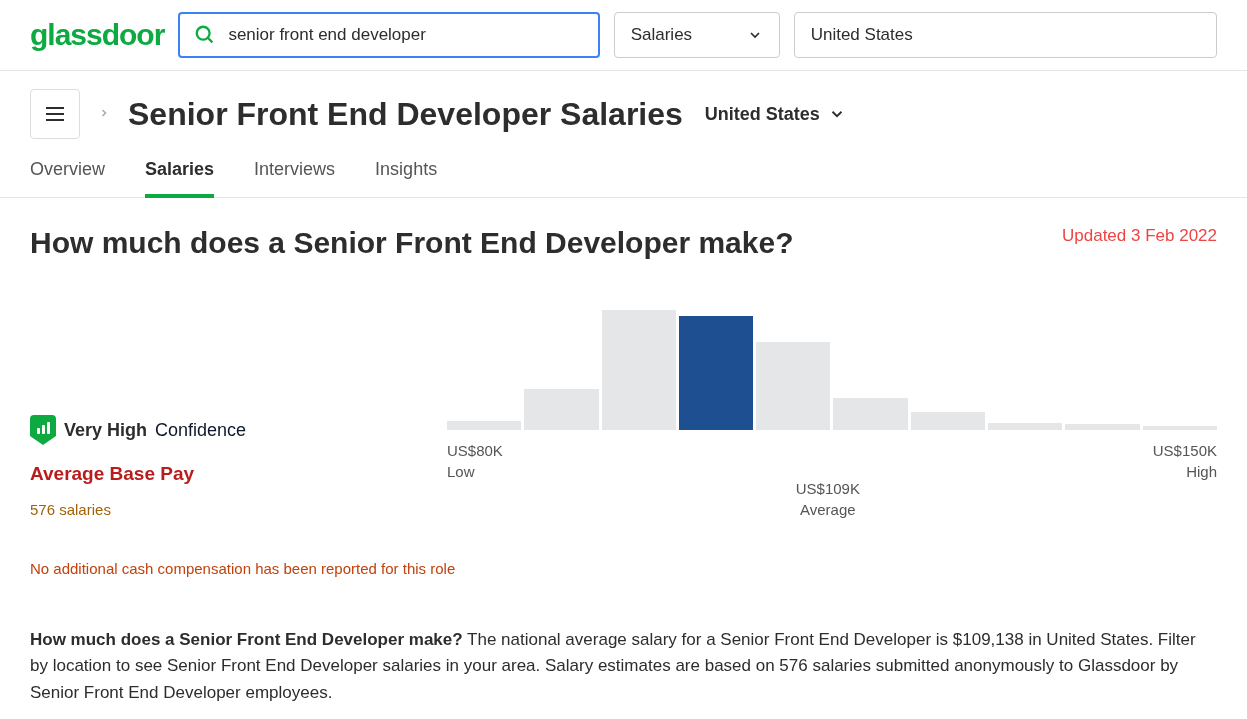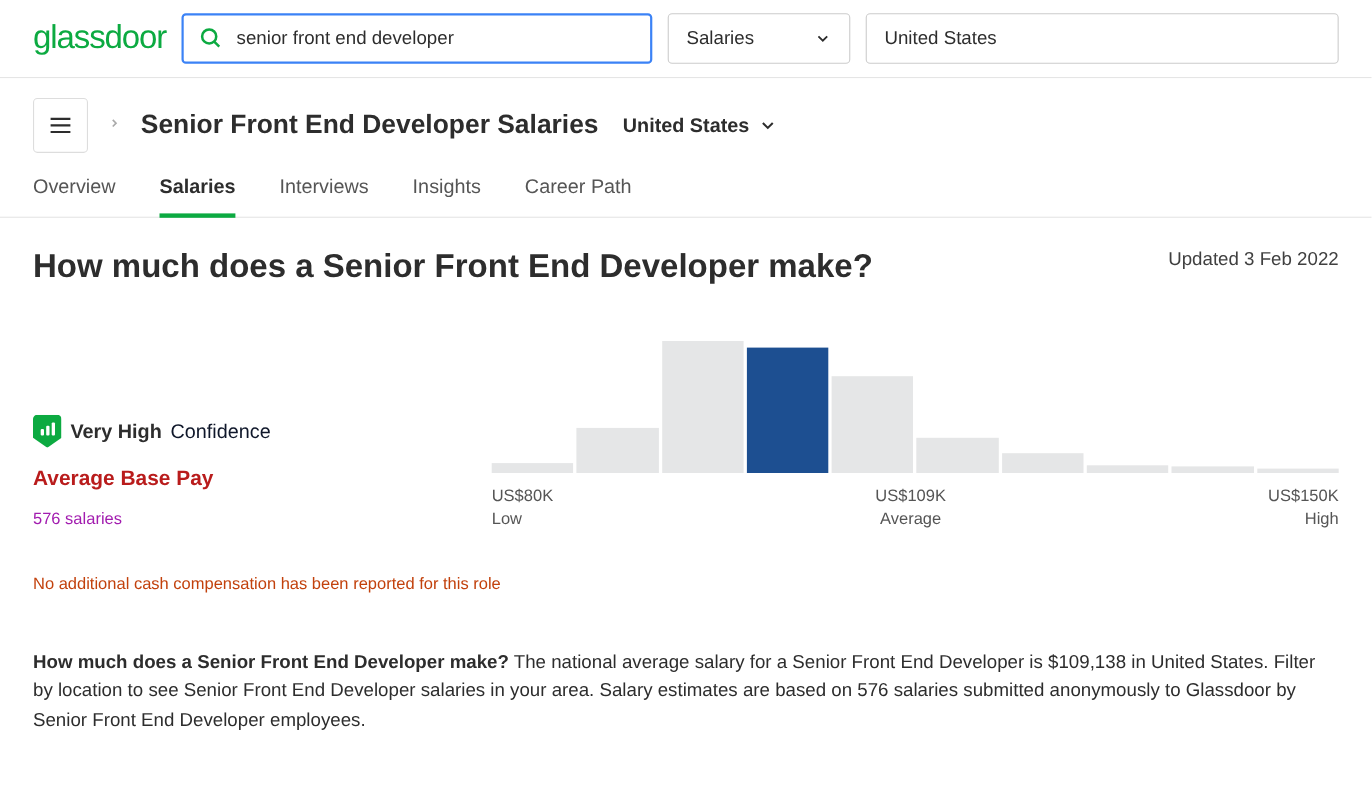--- a/index.html
+++ b/index.html
@@ -1,61 +1,61 @@
 <!DOCTYPE html>
 <html><head>
 <meta charset="utf-8">
 <style>
 * { margin: 0; padding: 0; box-sizing: border-box; }
 body { font-family: -apple-system, BlinkMacSystemFont, "Segoe UI", Helvetica, Arial, sans-serif; color: #2d2d2d; background: #fff; }
 
 .header { display: flex; align-items: center; padding: 12px 30px; gap: 14px; border-bottom: 1px solid #e5e5e5; }
-.logo { font-size: 30px; font-weight: 400; color: #0caa41; letter-spacing: -1px; }
+.logo { font-size: 30px; font-weight: 700; color: #0caa41; letter-spacing: -1px; }
 .search-box { flex: 1; display: flex; align-items: center; border: 2px solid #3b82f6; border-radius: 4px; height: 46px; padding: 0 14px; gap: 12px; max-width: 490px; }
 .search-box svg { flex-shrink: 0; }
 .search-value { font-size: 17px; color: #2d2d2d; }
 .select-box { display: flex; align-items: center; justify-content: space-between; border: 1px solid #ccc; border-radius: 4px; height: 46px; padding: 0 16px; min-width: 166px; font-size: 17px; cursor: pointer; }
 .location-box { border: 1px solid #ccc; border-radius: 4px; height: 46px; padding: 0 16px; display: flex; align-items: center; font-size: 17px; min-width: 290px; flex: 1; }
 
 .subheader { display: flex; align-items: center; padding: 18px 30px 0; gap: 18px; }
 .menu-btn { width: 50px; height: 50px; border: 1px solid #ddd; border-radius: 4px; display: flex; align-items: center; justify-content: center; cursor: pointer; }
 .chev-sep { color: #aaa; font-size: 16px; }
-.page-title { font-size: 24px; font-weight: 700; color: #2d2d2d; }
+.page-title { font-size: 32px; font-weight: 700; color: #2d2d2d; }
 .loc-dropdown { display: flex; align-items: center; gap: 8px; font-size: 18px; font-weight: 600; cursor: pointer; margin-left: 4px; }
 
 .tabs { display: flex; gap: 40px; padding: 20px 30px 0; border-bottom: 1px solid #e5e5e5; }
 .tab { font-size: 18px; color: #555; padding-bottom: 14px; cursor: pointer; }
 .tab.active { color: #2d2d2d; font-weight: 600; border-bottom: 4px solid #0caa41; margin-bottom: -1px; }
 
 .content { padding: 28px 30px; }
 .top-row { display: flex; justify-content: space-between; align-items: flex-start; margin-bottom: 50px; }
 .question-title { font-size: 30px; font-weight: 700; color: #2d2d2d; }
-.updated { font-size: 17px; color: #404040; }
+.updated { font-size: 17px; color: #ef4444; }
 
 .main-row { display: flex; justify-content: space-between; align-items: flex-end; gap: 40px; }
 .left-col { flex-shrink: 0; }
 .confidence { display: flex; align-items: center; gap: 8px; font-size: 18px; margin-bottom: 18px; }
 .shield { width: 26px; height: 30px; background: #0caa41; border-radius: 4px 4px 6px 6px; display: flex; align-items: center; justify-content: center; position: relative; clip-path: polygon(0 0, 100% 0, 100% 70%, 50% 100%, 0 70%); }
 .shield-bars { display: flex; gap: 2px; align-items: flex-end; margin-top: -4px; }
 .shield-bars span { width: 3px; background: #fff; border-radius: 1px; }
 .conf-level { font-weight: 700; }
 .conf-word { color: #0f172a; }
 .salary-amount { font-size: 52px; font-weight: 700; color: #2d2d2d; line-height: 1; }
 .per-year { font-size: 20px; font-weight: 400; color: #555; }
 .avg-label { font-size: 19px; font-weight: 600; margin-top: 14px; color: #b91c1c; }
-.sal-count { font-size: 15px; color: #a21caf; margin-top: 16px; }
+.sal-count { font-size: 15px; color: #a16207; margin-top: 16px; }
 
 .chart-col { flex: 1; max-width: 770px; }
 .bars { display: flex; align-items: flex-end; gap: 3px; height: 120px; }
 .bar { flex: 1; background: #e5e6e7; }
 .bar.highlight { background: #1d4f91; }
 .chart-labels { display: flex; justify-content: space-between; margin-top: 12px; font-size: 15px; color: #555; }
 .chart-labels > div { display: flex; flex-direction: column; gap: 4px; }
 .cl-left { text-align: left; }
-.cl-center { text-align: center; }
+.cl-center { text-align: center; margin-top: 38px; }
 .cl-right { text-align: right; }
 
 .note { font-size: 15px; color: #c2410c; margin-top: 42px; }
 .description { font-size: 17px; color: #2d2d2d; margin-top: 50px; line-height: 1.55; }
 .desc-q { font-weight: 700; }
 </style>
 </head>
 <body>
 
 <div class="header">
@@ -98,21 +98,20 @@
         <polyline points="6 9 12 15 18 9"></polyline>
       </svg>
   </div>
 </div>
 
 <div class="tabs">
   <div class="tab">Overview</div>
   <div class="tab active">Salaries</div>
   <div class="tab">Interviews</div>
   <div class="tab">Insights</div>
-  <div class="tab">Career Path</div>
 </div>
 
 <div class="content">
   <div class="top-row">
     <h2 class="question-title">How much does a Senior Front End Developer make?</h2>
     <div class="updated">Updated 3 Feb 2022</div>
   </div>
 
   <div class="main-row">
     <div class="left-col">

